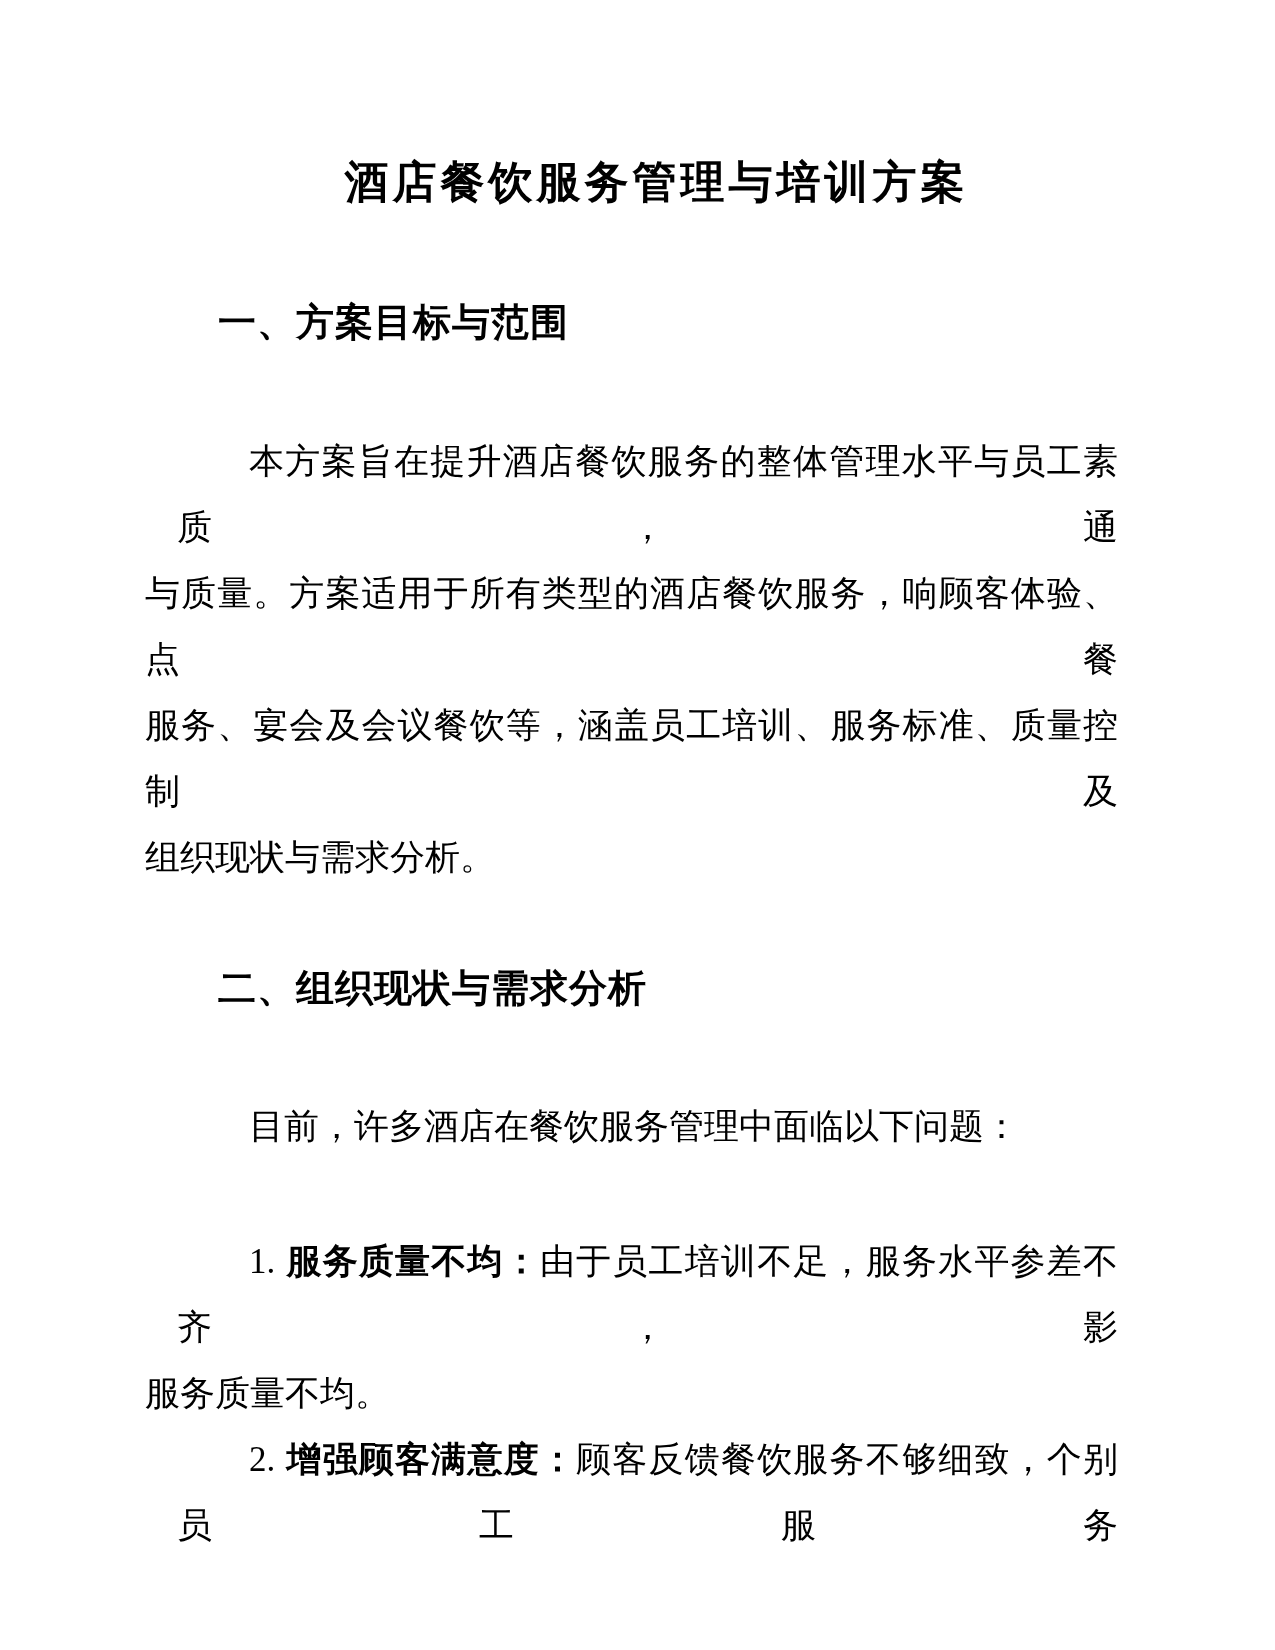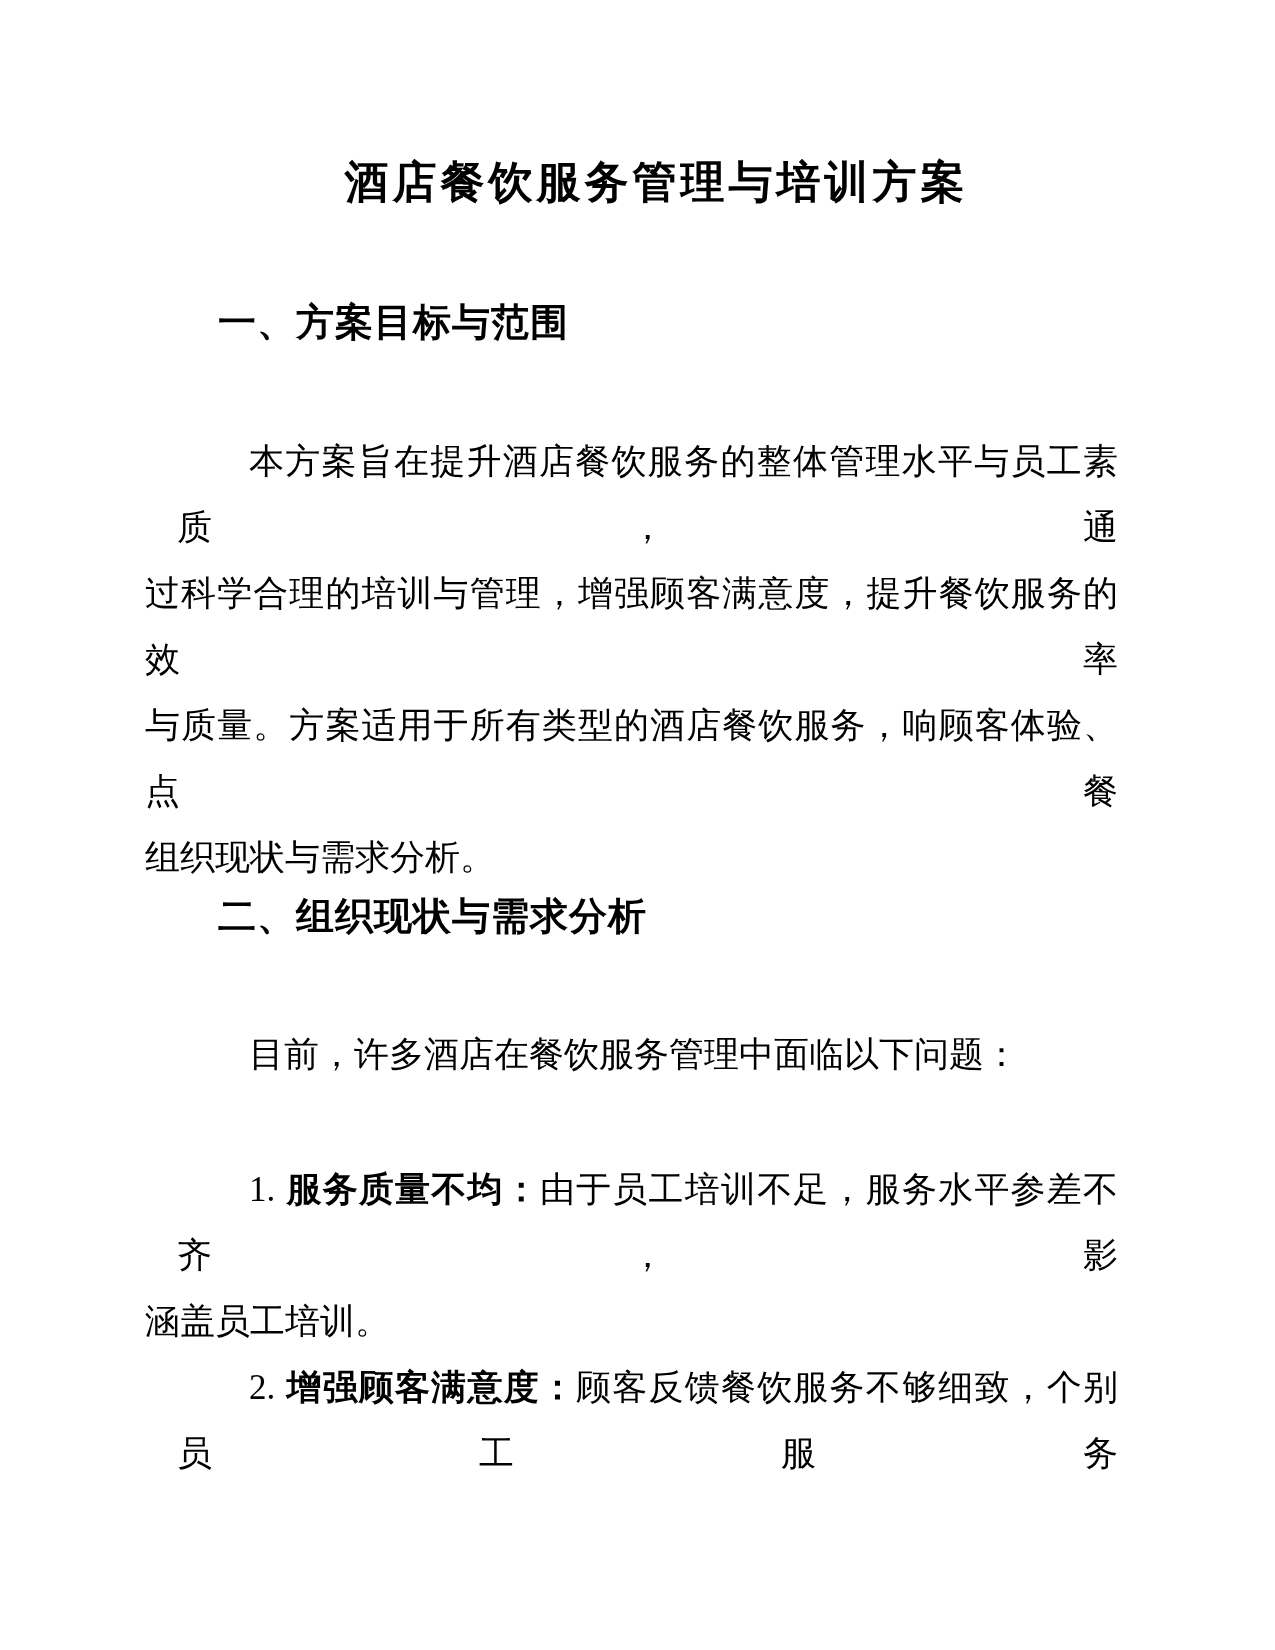--- a/index.html
+++ b/index.html
@@ -29,21 +29,21 @@
   .section-heading {
     font-family: Liberation Serif, serif;
     font-weight: 700;
     font-size: 38px;
     line-height: 50px;
     letter-spacing: 1px;
     padding-left: 73px;
     white-space: nowrap;
   }
   .heading-1 { margin-top: 83px; }
-  .heading-2 { }
+  .heading-2 { margin-top: 72px; }
   .para { font-size: 35px; line-height: 66px; }
   .para-1 { margin-top: 82px; }
   .para-2 { margin-top: 81px; }
   .issues { margin-top: 69px; font-size: 35px; line-height: 66px; }
   .line { text-align: justify; text-justify: inter-character; }
   .line.stretch { text-align-last: justify; }
   .line.indent { text-indent: 72px; margin-left: 32px; }
   .issue-number { margin-right: 10px; }
   .issue-label { font-weight: 700; }
 </style>
@@ -51,38 +51,38 @@
 <body>
 
 <div class="page">
 
   <div class="doc-title">酒店餐饮服务管理与培训方案</div>
 
   <div class="section-heading heading-1">一、方案目标与范围</div>
 
   <div class="para para-1">
     <div class="line indent stretch">本方案旨在提升酒店餐饮服务的整体管理水平与员工素质，通</div>
-    <div class="line stretch">过科学合理的培训与管理，增强顾客满意度，提升餐饮服务的效率</div>
     <div class="line stretch">与质量。方案适用于所有类型的酒店餐饮服务，响顾客体验、点餐</div>
+    <div class="line stretch">服务、宴会及会议餐饮等，涵盖员工培训、服务标准、质量控制及</div>
     <div class="line">组织现状与需求分析。</div>
   </div>
 
   <div class="section-heading heading-2">二、组织现状与需求分析</div>
 
   <div class="para para-2">
     <div class="line indent">目前，许多酒店在餐饮服务管理中面临以下问题：</div>
   </div>
 
   <div class="issues">
 
     <div class="issue">
       <div class="line indent stretch">
         <span class="issue-number">1.</span><span class="issue-label">服务质量不均：</span><span class="issue-text">由于员工培训不足，服务水平参差不齐，影</span>
       </div>
-      <div class="line">涵盖员工培训。</div>
+      <div class="line">服务质量不均。</div>
     </div>
 
     <div class="issue">
       <div class="line indent stretch">
         <span class="issue-number">2.</span><span class="issue-label">增强顾客满意度：</span><span class="issue-text">顾客反馈餐饮服务不够细致，个别员工服务</span>
       </div>
 
     </div>
 
   </div>

